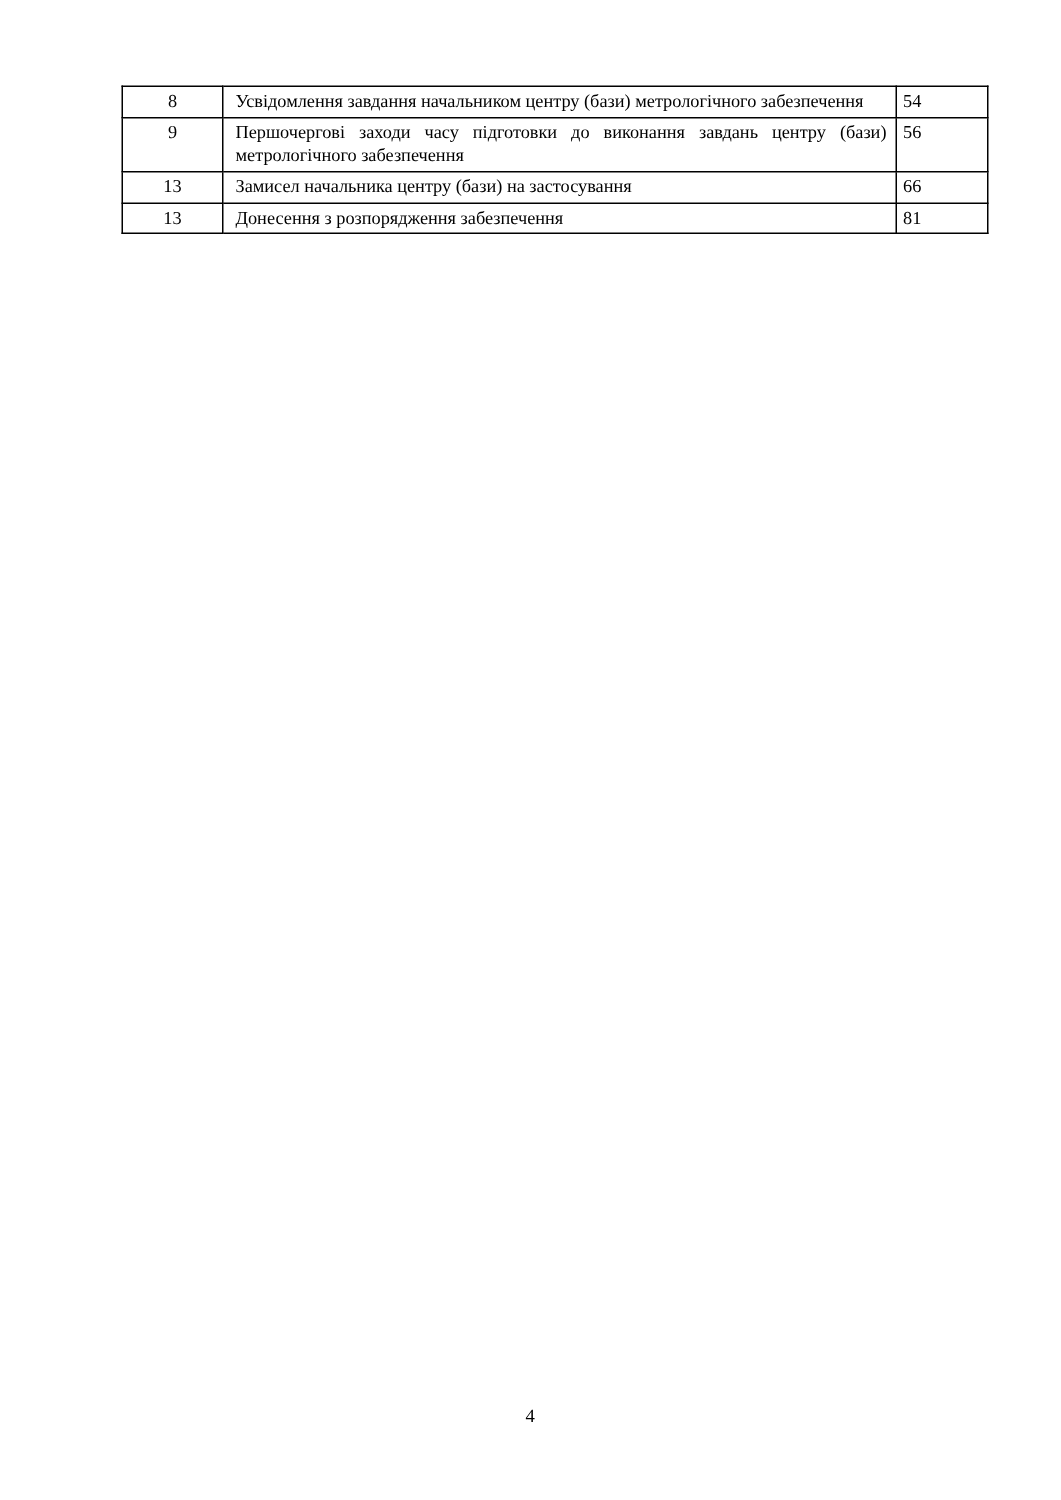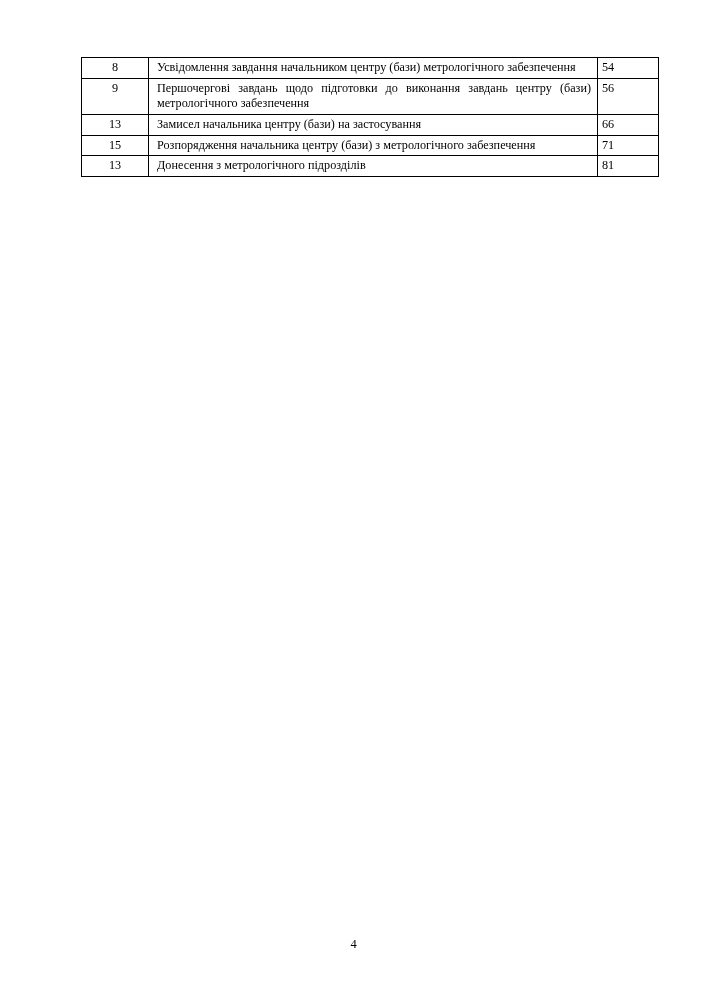--- a/index.html
+++ b/index.html
@@ -72,36 +72,31 @@
 
   <table class="toc-table">
     <tbody>
         <tr>
           <td class="col-num">8</td>
           <td class="col-title justify-all">Усвідомлення завдання начальником центру (бази) метрологічного забезпечення</td>
           <td class="col-page">54</td>
         </tr>
         <tr>
           <td class="col-num">9</td>
-          <td class="col-title justify-all">Першочергові завдань щодо підготовки до виконання завдань центру (бази) метрологічного забезпечення</td>
+          <td class="col-title justify-all">Першочергові заходи часу підготовки до виконання завдань центру (бази) метрологічного забезпечення</td>
           <td class="col-page">56</td>
         </tr>
         <tr>
           <td class="col-num">13</td>
           <td class="col-title">Замисел начальника центру (бази) на застосування</td>
           <td class="col-page">66</td>
         </tr>
         <tr>
-          <td class="col-num">15</td>
-          <td class="col-title">Розпорядження начальника центру (бази) з метрологічного забезпечення</td>
-          <td class="col-page">71</td>
-        </tr>
-        <tr>
           <td class="col-num">13</td>
-          <td class="col-title">Донесення з метрологічного підрозділів</td>
+          <td class="col-title">Донесення з розпорядження забезпечення</td>
           <td class="col-page">81</td>
         </tr>
       </tbody>
   </table>
 
   <div class="page-number">4</div>
 
 </div>
 
 </body></html>

